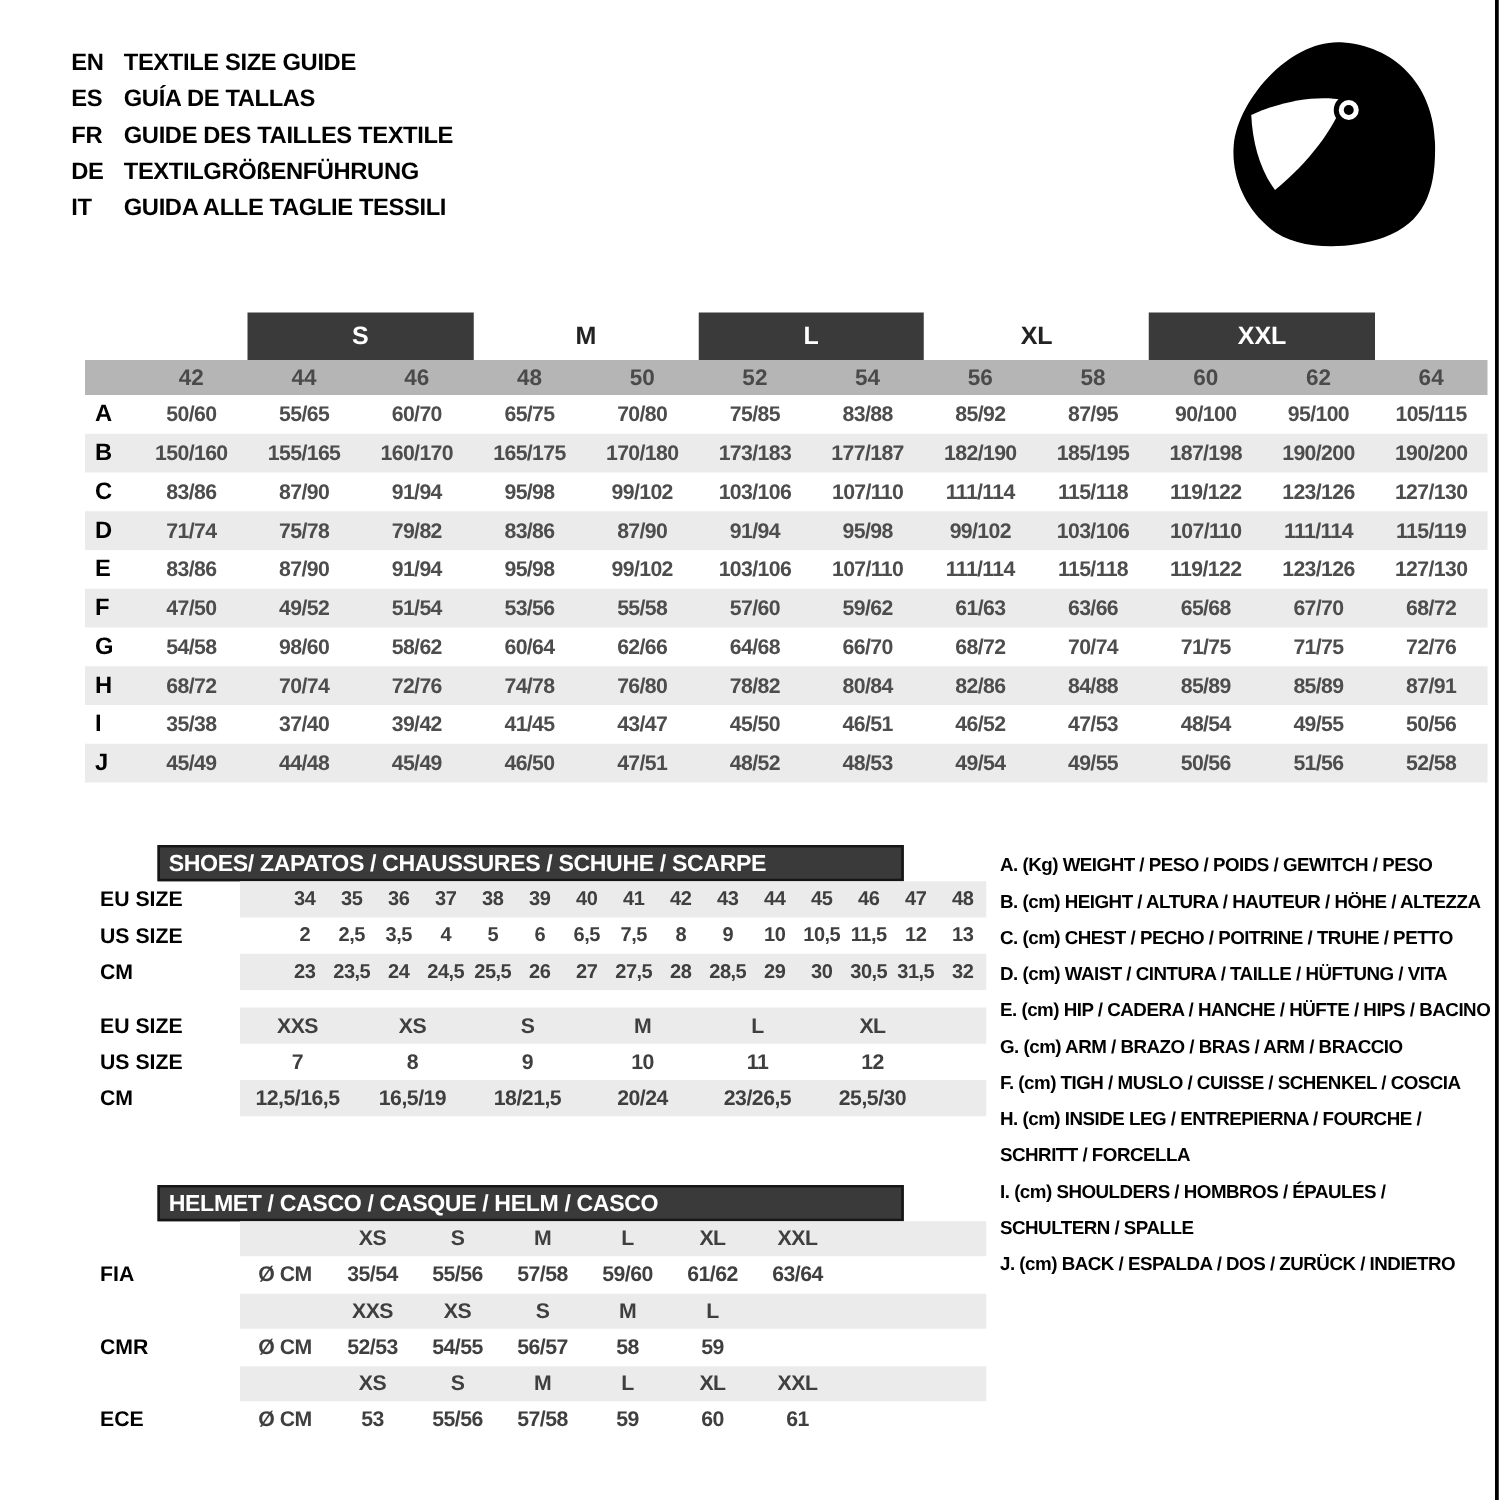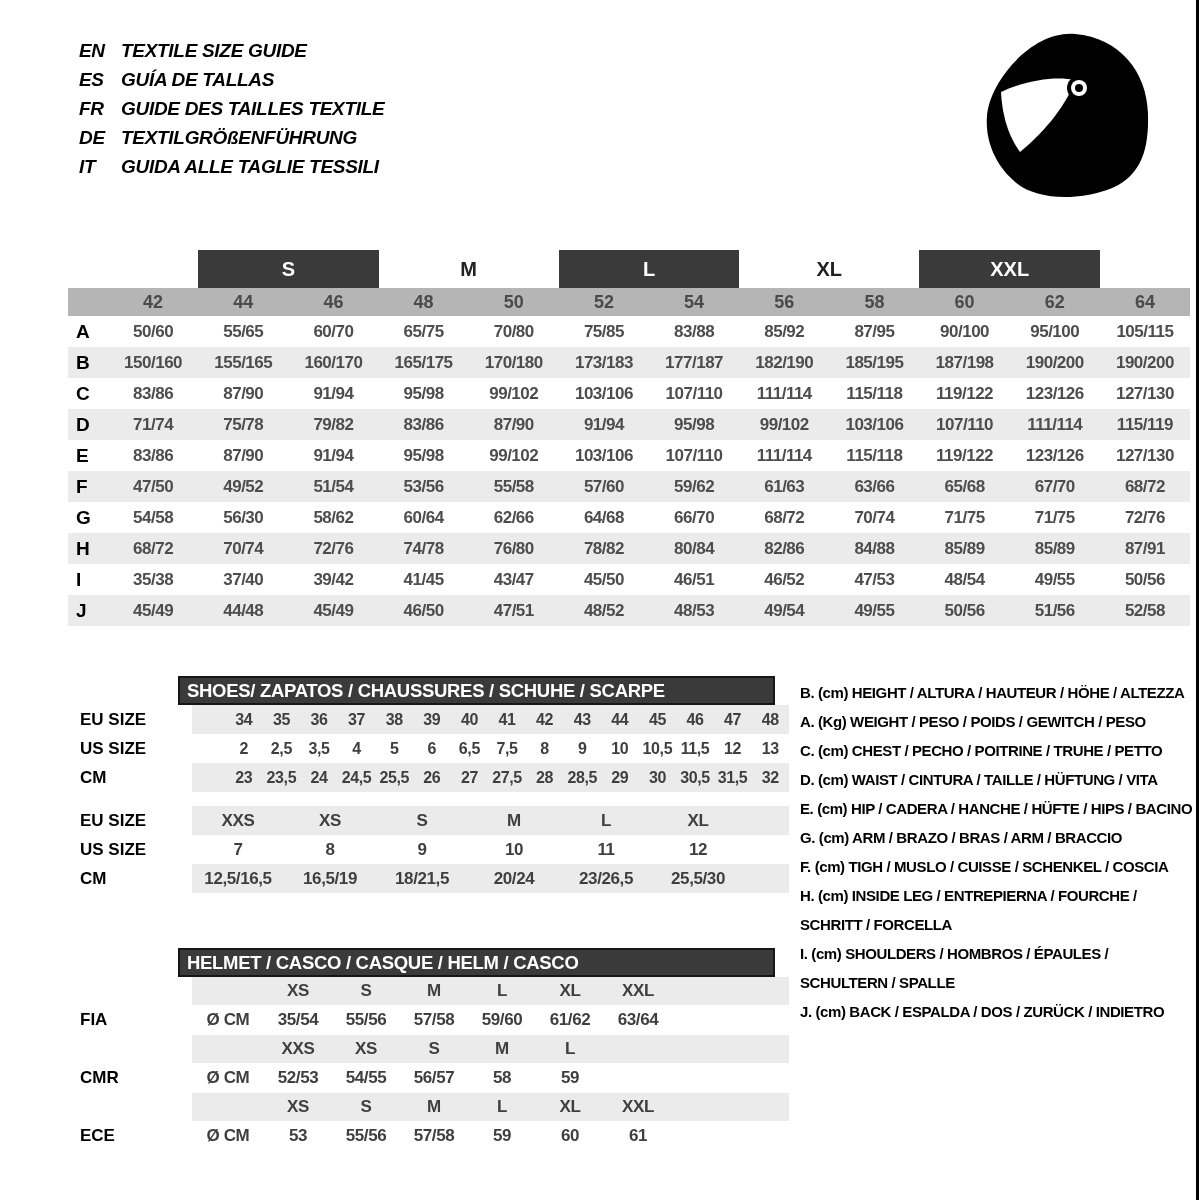--- a/index.html
+++ b/index.html
@@ -1,21 +1,21 @@
 <!DOCTYPE html>
 <html><head>
 <meta charset="utf-8">
 <style>
   html,body{margin:0;padding:0;background:#fff;}
   .page{position:relative;width:1200px;height:1200px;background:#fff;overflow:hidden;
         font-family:"Liberation Sans",sans-serif;color:#000;}
   .right-edge{position:absolute;top:0;right:1px;width:3px;height:1200px;background:#000;}
 
   
-  .langs{position:absolute;left:79px;top:36px;font-style:italic;}
+  .langs{position:absolute;left:57px;top:36px;}
   .lang-row{display:flex;height:29px;align-items:center;font-weight:bold;font-size:19px;letter-spacing:-0.3px;}
   .lang-code{width:42px;}
 
   
   .helmet-wrap{position:absolute;left:975px;top:28px;width:185px;height:178px;}
 
   
   .main-table{position:absolute;left:68px;top:250px;width:1122px;}
   .grid13{display:grid;grid-template-columns:40px repeat(12,1fr);}
   .band{height:38px;}
@@ -24,21 +24,21 @@
   .numbar{height:28px;background:#b5b5b5;}
   .numbar div{display:flex;align-items:center;justify-content:center;font-weight:bold;font-size:18px;color:#4a4a4a;}
   .trow{height:31px;}
   .trow.alt{background:#ebebeb;}
   .trow .letter{display:flex;align-items:center;padding-left:8px;font-weight:bold;font-size:19px;color:#000;}
   .trow .cell{display:flex;align-items:center;justify-content:center;font-weight:bold;font-size:17px;
               color:#4d4d4d;letter-spacing:-0.5px;}
 
   
   .section{position:absolute;left:68px;width:707px;}
-  .sec-bar{margin-left:110px;width:597px;height:29px;background:#3a3a3a;border:2px solid #161616;
+  .sec-bar{margin-left:58px;width:597px;height:29px;background:#3a3a3a;border:2px solid #161616;
            box-sizing:border-box;color:#fff;font-weight:bold;font-size:18.5px;display:flex;
            align-items:center;padding-left:7px;letter-spacing:-0.3px;}
   .sec-row{display:grid;grid-template-columns:110px 597px;gap:14px;}
   .sec-label{display:flex;align-items:center;font-weight:bold;font-size:17px;padding-left:12px;box-sizing:border-box;}
   .sec-vals{display:grid;}
   .sec-vals.stripe{background:#ebebeb;}
   .sec-vals div{display:flex;align-items:center;justify-content:center;font-weight:bold;
                 color:#3f3f3f;letter-spacing:-0.4px;}
   .shoes-vals{grid-template-columns:repeat(15,1fr);padding-left:33px;}
   .shoes-vals div{font-size:16px;}
@@ -200,21 +200,21 @@
           <div class="cell">59/62</div>
           <div class="cell">61/63</div>
           <div class="cell">63/66</div>
           <div class="cell">65/68</div>
           <div class="cell">67/70</div>
           <div class="cell">68/72</div>
         </div>
         <div class="trow grid13">
           <div class="letter">G</div>
           <div class="cell">54/58</div>
-          <div class="cell">56/30</div>
+          <div class="cell">98/60</div>
           <div class="cell">58/62</div>
           <div class="cell">60/64</div>
           <div class="cell">62/66</div>
           <div class="cell">64/68</div>
           <div class="cell">66/70</div>
           <div class="cell">68/72</div>
           <div class="cell">70/74</div>
           <div class="cell">71/75</div>
           <div class="cell">71/75</div>
           <div class="cell">72/76</div>
@@ -441,22 +441,22 @@
             <div>57/58</div>
             <div>59</div>
             <div>60</div>
             <div>61</div>
           </div>
         </div>
       </div>
   </div>
 
   <div class="legend">
+      <div class="legend-item">A. (Kg) WEIGHT / PESO / POIDS / GEWITCH / PESO</div>
       <div class="legend-item">B. (cm) HEIGHT / ALTURA / HAUTEUR / HÖHE / ALTEZZA</div>
-      <div class="legend-item">A. (Kg) WEIGHT / PESO / POIDS / GEWITCH / PESO</div>
       <div class="legend-item">C. (cm) CHEST / PECHO / POITRINE / TRUHE / PETTO</div>
       <div class="legend-item">D. (cm) WAIST / CINTURA / TAILLE / HÜFTUNG / VITA</div>
       <div class="legend-item">E. (cm) HIP / CADERA / HANCHE / HÜFTE / HIPS /  BACINO</div>
       <div class="legend-item">G. (cm) ARM  / BRAZO / BRAS / ARM / BRACCIO</div>
       <div class="legend-item">F. (cm) TIGH / MUSLO / CUISSE / SCHENKEL / COSCIA</div>
       <div class="legend-item">H. (cm) INSIDE LEG / ENTREPIERNA / FOURCHE / SCHRITT / FORCELLA</div>
       <div class="legend-item">I.  (cm) SHOULDERS / HOMBROS / ÉPAULES / SCHULTERN / SPALLE</div>
       <div class="legend-item">J. (cm) BACK / ESPALDA / DOS / ZURÜCK / INDIETRO</div>
     </div>
 

